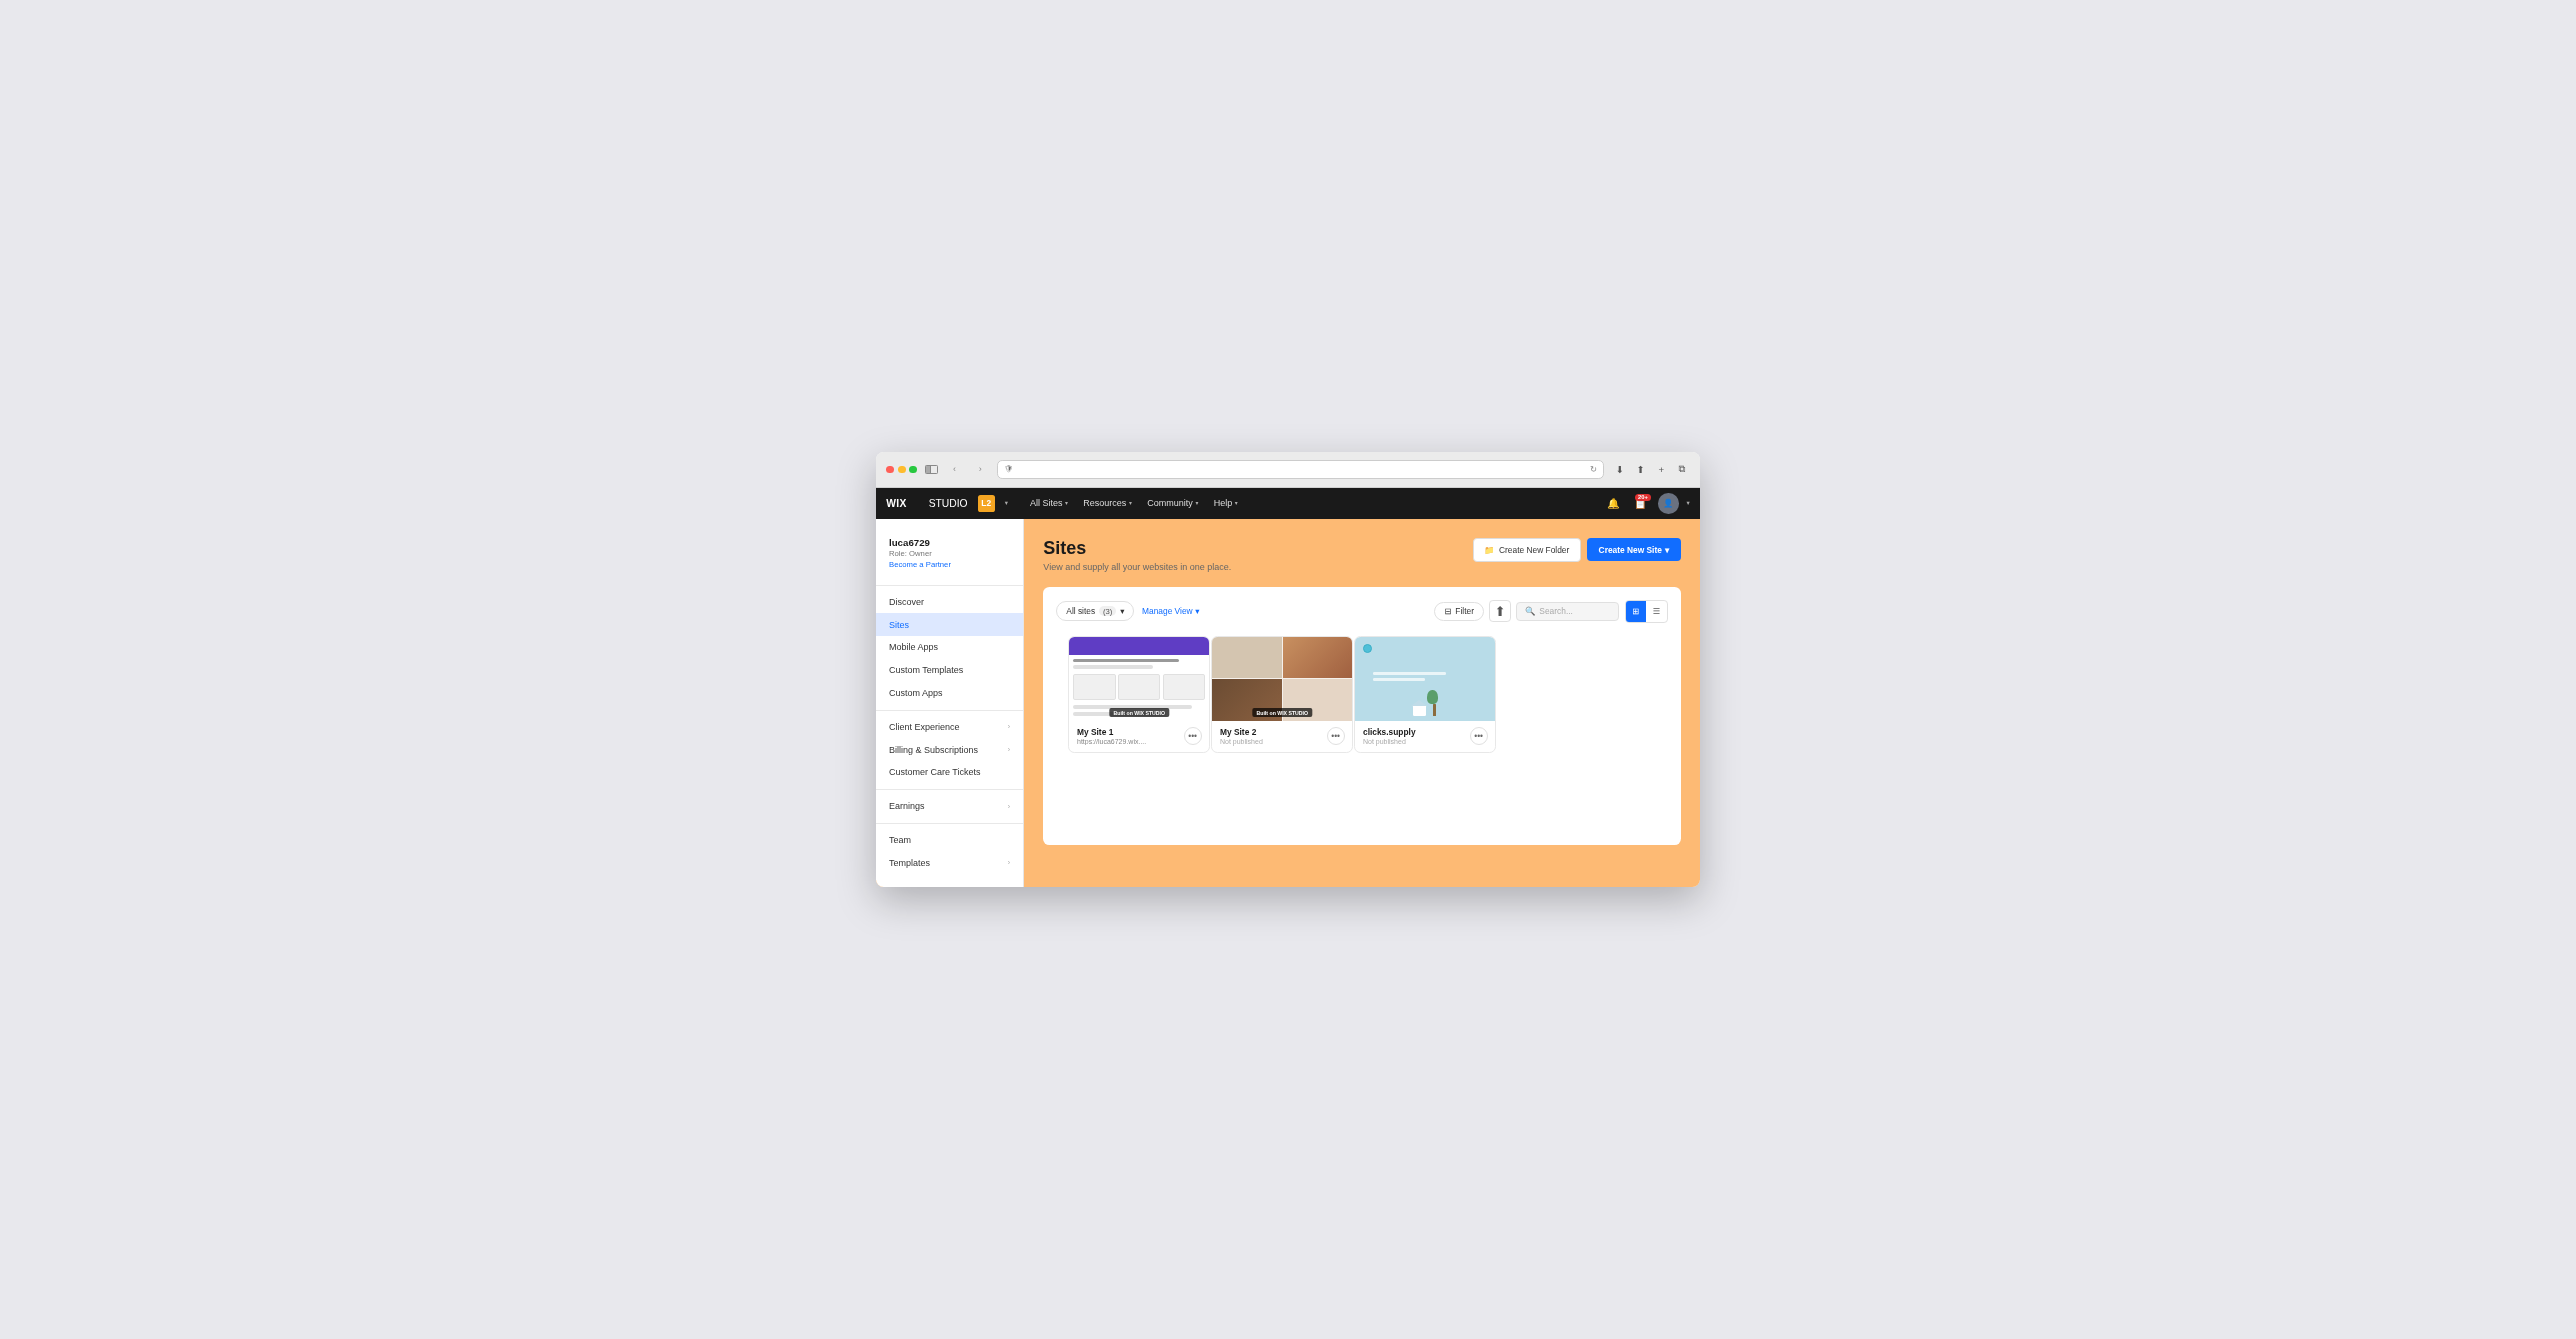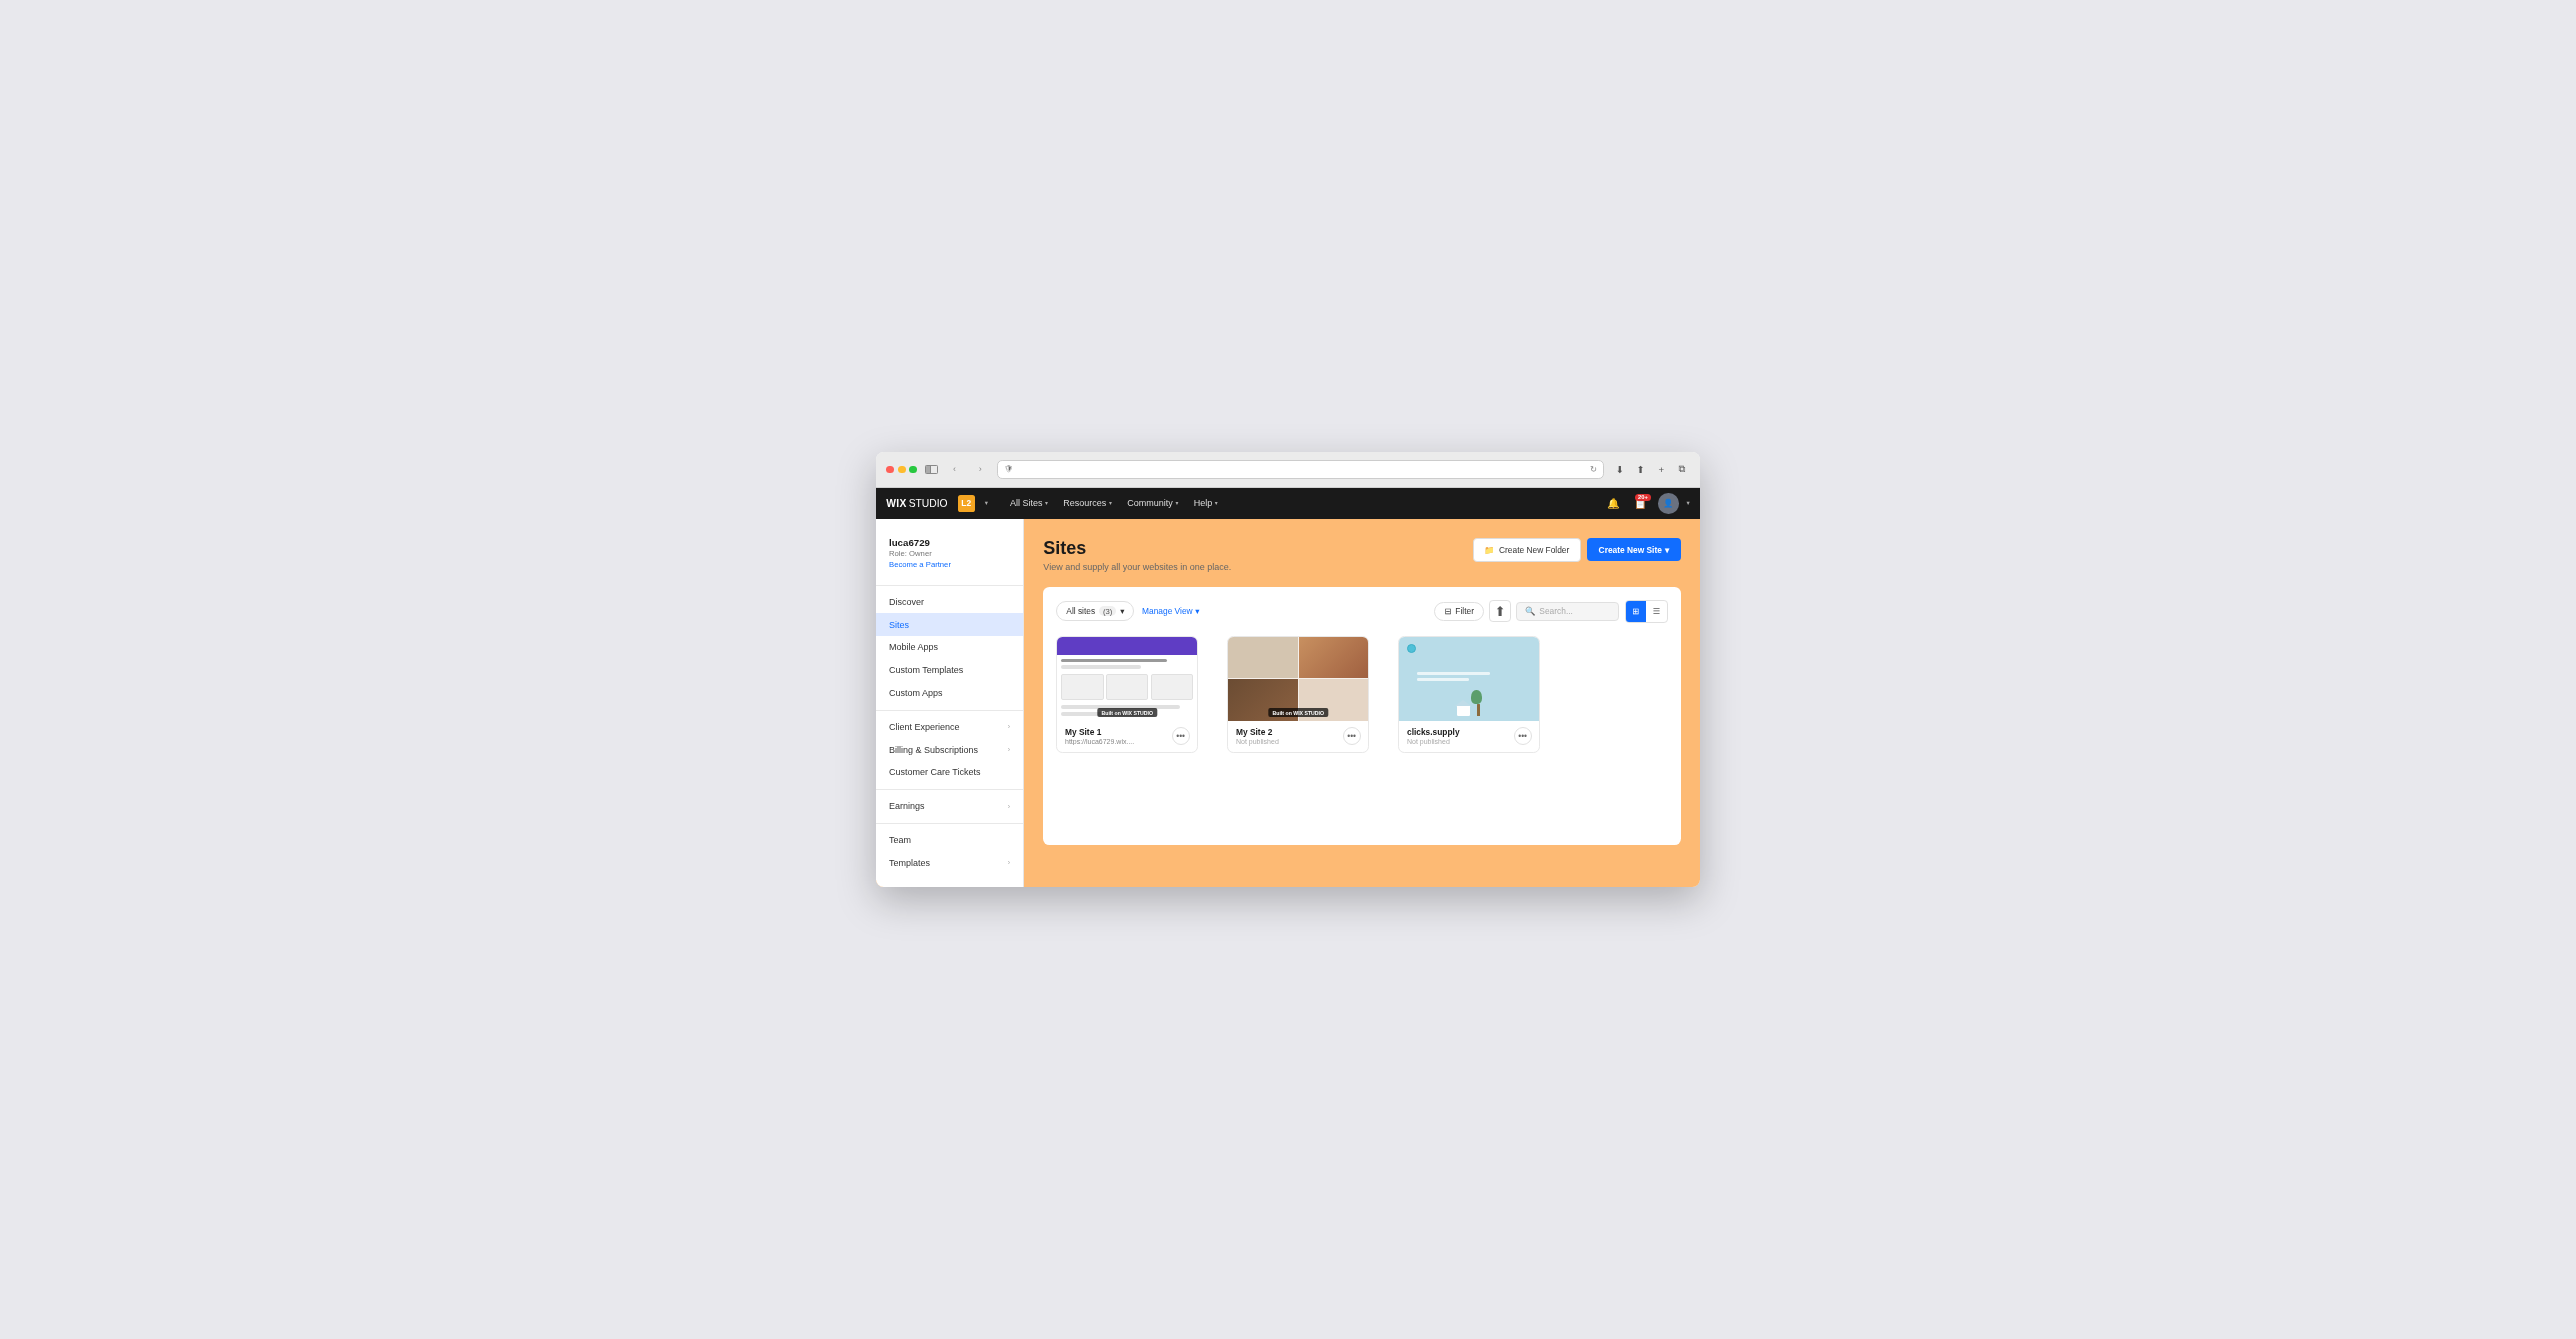--- a/index.html
+++ b/index.html
@@ -132,21 +132,21 @@
       height: 31px;
       display: flex;
       align-items: center;
       padding: 0 10.3px;
       gap: 10.3px;
     }
 
     .wix-logo {
       display: flex;
       align-items: flex-start;
-      gap: 2px;
+      gap: 22px;
     }
 
     .wix-logo-text {
       color: white;
       font-weight: 700;
       font-size: 10.3px;
       letter-spacing: 0.3px;
     }
 
     .wix-studio-text {
@@ -496,21 +496,22 @@
 
     .view-btn.active {
       background: #116dff;
       color: white;
     }
 
     
     .sites-grid {
       display: grid;
       grid-template-columns: repeat(auto-fill, minmax(122px, 142px));
-      gap: 29px;
+      gap: 1px;
+      margin-left: 12px;
     }
 
     .site-card {
       border: 1px solid #e8e8e8;
       border-radius: 6.4px;
       overflow: hidden;
       cursor: pointer;
       transition: box-shadow 0.2s;
       background: white;
     }

